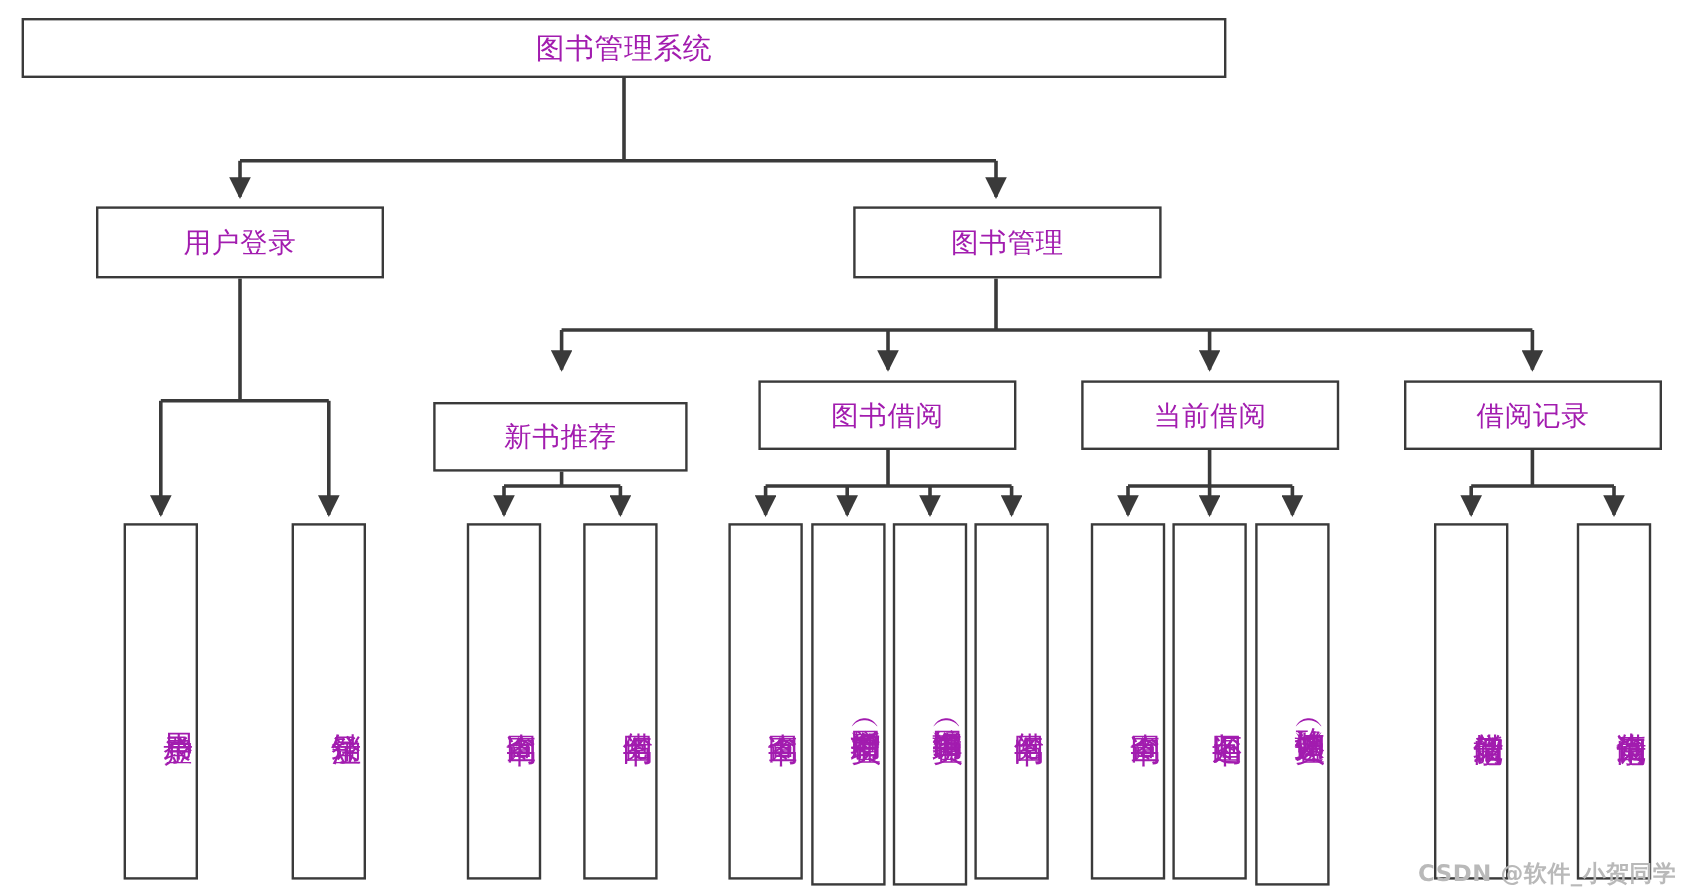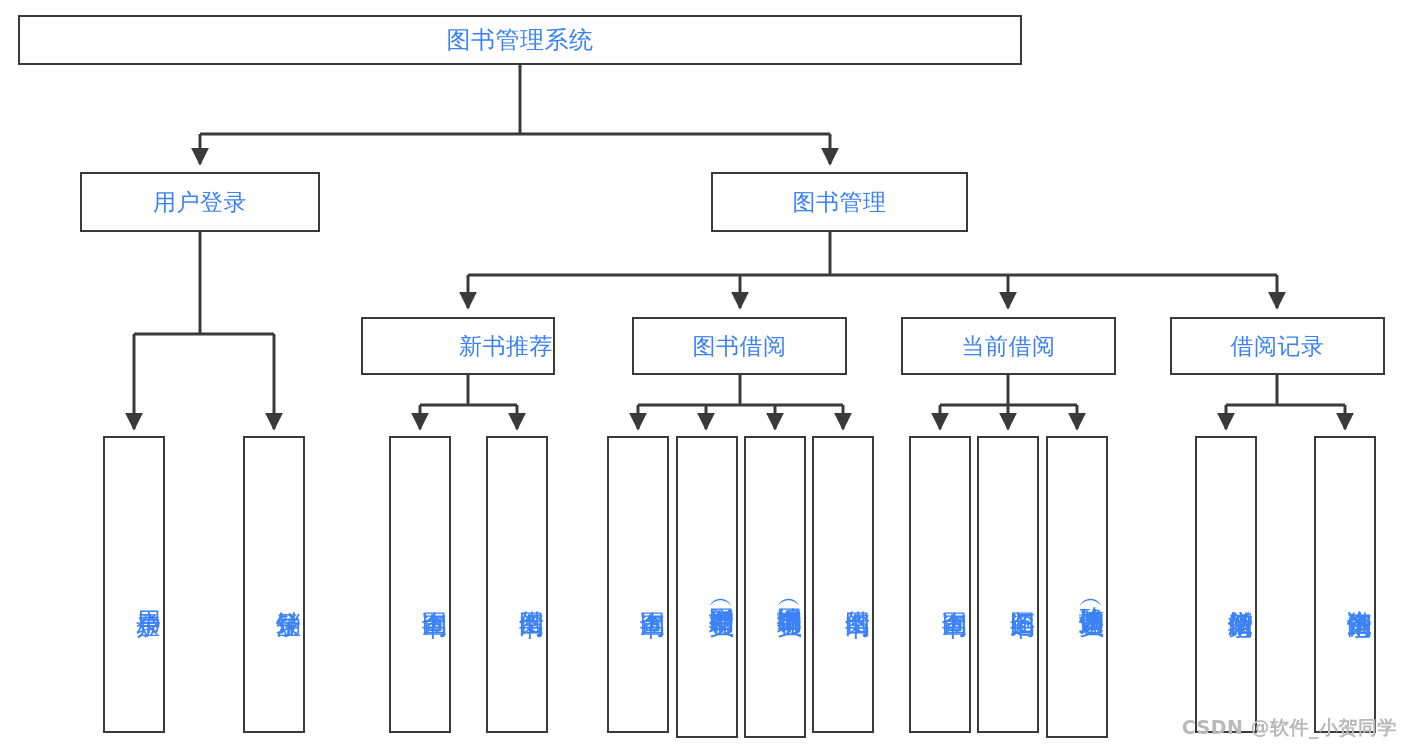--- a/index.html
+++ b/index.html
@@ -23,21 +23,21 @@
     top: 0;
     width: 1405px;
     height: 747px;
     pointer-events: none;
   }
   .node {
     position: absolute;
     box-sizing: border-box;
     border: 2px solid #3a3a3a;
     background: #ffffff;
-    color: #3b82f6;
+    color: #a21caf;
     display: flex;
     align-items: center;
     justify-content: center;
     text-align: center;
   }
   .node.horiz {
     font-size: 23px;
     letter-spacing: 0.5px;
   }
   .node.root {
@@ -131,21 +131,21 @@
   </div>
 
   <div class="node horiz" style="left:80px; top:172px; width:240px; height:60px;">
     <span class="label">用户登录</span>
   </div>
 
   <div class="node horiz" style="left:711px; top:172px; width:257px; height:60px;">
     <span class="label">图书管理</span>
   </div>
 
-  <div class="node horiz" style="left:361px; top:317px; width:194px; height:58px;justify-content:flex-end;">
+  <div class="node horiz" style="left:361px; top:335px; width:212px; height:58px;">
     <span class="label">新书推荐</span>
   </div>
 
   <div class="node horiz" style="left:901px; top:317px; width:215px; height:58px;">
     <span class="label">当前借阅</span>
   </div>
 
   <div class="node horiz" style="left:632px; top:317px; width:215px; height:58px;">
     <span class="label">图书借阅</span>
   </div>

